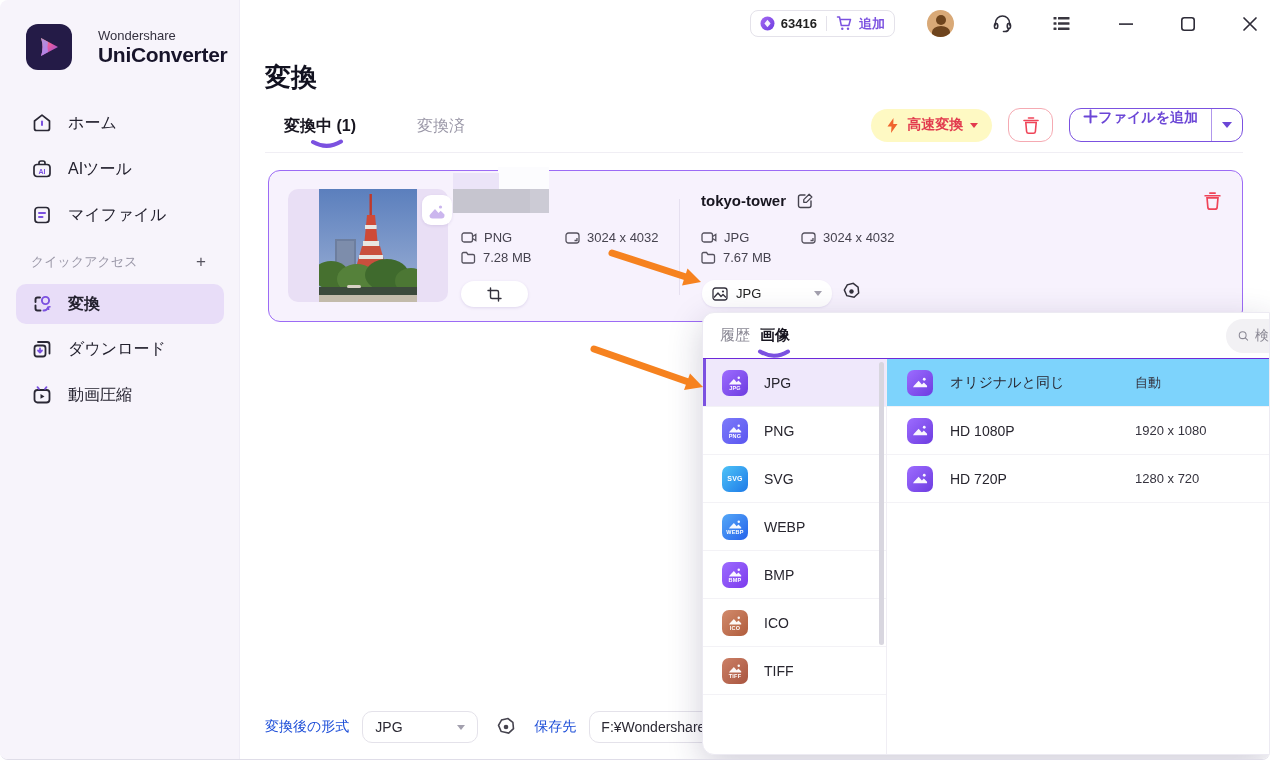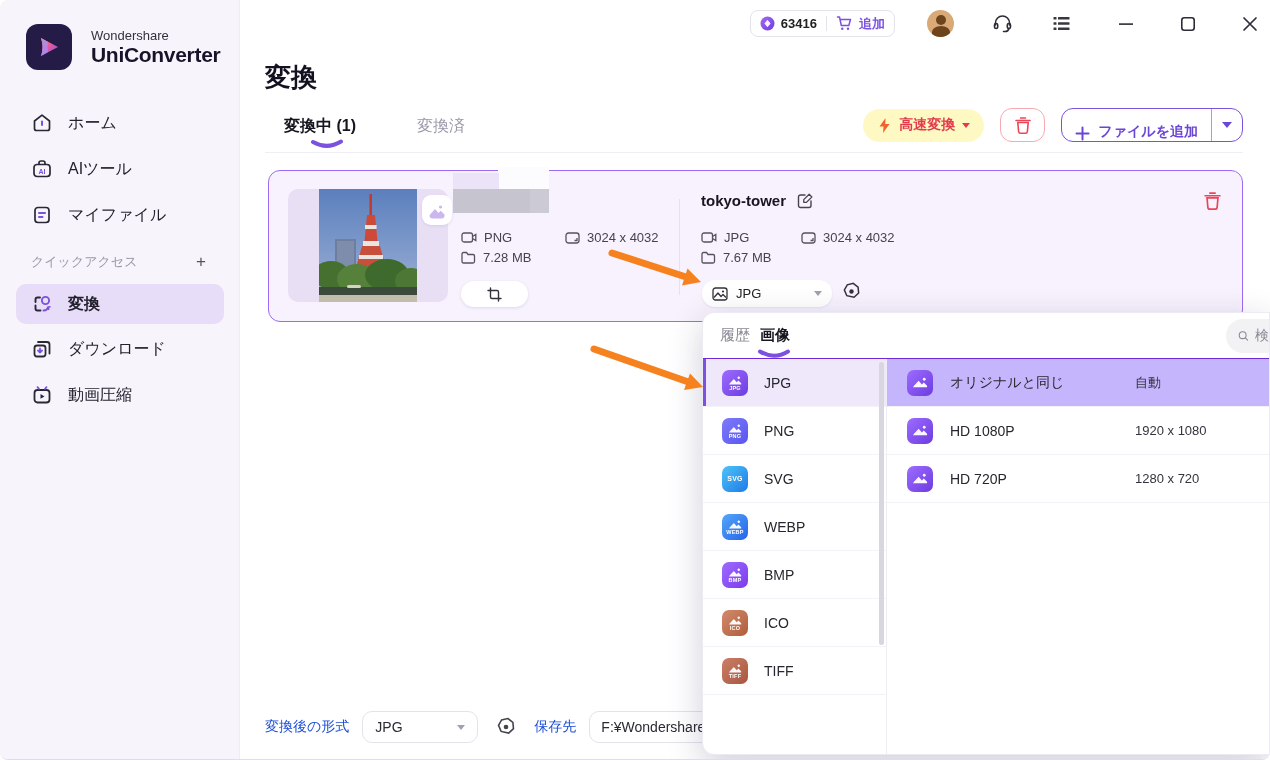--- a/index.html
+++ b/index.html
@@ -2,21 +2,21 @@
 <html><head>
 <meta charset="utf-8">
 <style>
   * { margin:0; padding:0; box-sizing:border-box; }
   html,body { width:1270px; height:760px; overflow:hidden; }
   body { font-family:"Liberation Sans","DejaVu Sans",sans-serif; background:#fff; position:relative; color:#1d1d28; }
   .window { position:absolute; inset:0; border-radius:8px; overflow:hidden; border-bottom:1px solid #dfdde8; }
 
   
   .sidebar { position:absolute; left:0; top:0; width:240px; height:760px; background:#f7f4fb; border-right:1px solid #efecf6; }
-  .logo { position:absolute; left:16px; top:24px; display:flex; align-items:center; gap:19px;padding-left:10px; }
+  .logo { position:absolute; left:16px; top:24px; display:flex; align-items:center; gap:26px;padding-left:10px; }
   .logo-icon { width:46px; height:46px; border-radius:12px; background:#241b47; display:flex; align-items:center; justify-content:center; }
   .brand-top { font-size:13px; color:#34313f; line-height:15px; }
   .brand-bottom { font-size:21px; font-weight:bold; color:#17142a; line-height:23px; letter-spacing:-0.3px; }
   .nav { position:absolute; top:100px; left:0; width:240px; }
   .nav-item { display:flex; align-items:center; gap:15px; height:46px; padding-left:31px; font-size:16px; color:#23212e; cursor:pointer; }
   .nav-item.active { background:#e8ddf8; border-radius:10px; margin:2px 16px; padding-left:15px; height:40px; font-weight:bold; }
   .quick-hdr { display:flex; align-items:center; justify-content:space-between; padding:14px 34px 10px 31px; }
   .quick-hdr .q-label { font-size:13px; color:#9b98a8; }
   .plus-glyph { font-size:17px; color:#56535f; cursor:pointer; }
   .nicon { width:22px; height:22px; flex:0 0 22px; }
@@ -41,21 +41,21 @@
   .tab.inactive { color:#9b98a8; }
   .tab-curve { position:absolute; left:26px; top:23px; }
   .hdr-divider { position:absolute; left:265px; right:27px; top:152px; height:1px; background:#f0eef4; }
 
   .toolbar { position:absolute; top:108px; right:27px; display:flex; align-items:center; gap:16px; }
   .fast-btn { display:flex; align-items:center; gap:7px; background:#fef9c3; border-radius:17px; height:33px; padding:0 14px; cursor:pointer; }
   .fast-label { font-size:14px; font-weight:bold; color:#e23b4e; }
   .caret { width:0; height:0; border-left:4.5px solid transparent; border-right:4.5px solid transparent; border-top:5.5px solid #e23b4e; }
   .trash-btn { width:45px; height:34px; border:1px solid #f5aab2; border-radius:12px; background:#fff; display:flex; align-items:center; justify-content:center; cursor:pointer; }
   .add-files-btn { display:flex; align-items:center; border:1.5px solid #7b51e0; border-radius:12px; height:34px; background:#fff; overflow:hidden; cursor:pointer; }
-  .add-files-main { display:flex; align-items:flex-end; gap:8px; padding:0 13px; height:100%; }
+  .add-files-main { display:flex; align-items:flex-start; padding:0 13px; height:100%; }
   .add-files-label { font-size:14px; font-weight:bold; color:#6b46d6; }
   .add-split { width:1px; height:100%; background:#7b51e0; opacity:.6; }
   .add-caret { padding:0 10px; display:flex; align-items:center; height:100%; }
   .caret-p { width:0; height:0; border-left:5px solid transparent; border-right:5px solid transparent; border-top:6px solid #6b46d6; }
 
   
   .card { position:absolute; left:268px; top:170px; width:975px; height:152px; background:#f7f2fd; border:1.5px solid #9c6bf5; border-radius:12px; }
   .thumb-wrap { position:absolute; left:19px; top:18px; width:160px; height:113px; background:#e9dff5; border-radius:10px; }
   .thumb-photo { position:absolute; left:31px; top:0; width:98px; height:113px; overflow:hidden; }
   .thumb-badge { position:absolute; right:-4px; top:6px; width:30px; height:30px; background:#fff; border-radius:9px; display:flex; align-items:center; justify-content:center; box-shadow:0 1px 3px rgba(90,60,150,.12); }
@@ -91,21 +91,21 @@
   .fmt-col { width:184px; border-right:1px solid #f0eef4; position:relative; }
   .fmt-row { height:48px; display:flex; align-items:center; gap:16px; padding-left:19px; border-bottom:1px solid #f3f2f6; cursor:pointer; position:relative; }
   .fmt-row.selected { background:#efe8fb; }
   .fmt-row.selected:before { content:""; position:absolute; left:0; top:0; bottom:0; width:3px; background:#7b51e0; }
   .fmt-label { font-size:14px; color:#28262f; }
   .fmt-icon { width:26px; height:26px; border-radius:7px; display:flex; flex-direction:column; align-items:center; justify-content:center; color:#fff; }
   .fmt-icon .fi-label { font-size:5.5px; font-weight:bold; line-height:5px; letter-spacing:.2px; }
   .scroll-thumb { position:absolute; right:2px; top:3px; width:5px; height:283px; border-radius:3px; background:#d8d6df; cursor:pointer; }
   .res-col { flex:1; }
   .res-row { height:48px; display:flex; align-items:center; gap:17px; padding-left:20px; border-bottom:1px solid #f3f2f6; cursor:pointer; }
-  .res-row.selected { background:#c4b5fd; }
+  .res-row.selected { background:#7dd3fc; }
   .res-icon { width:26px; height:26px; border-radius:7px; display:flex; align-items:center; justify-content:center; }
   .res-label { font-size:14px; color:#28262f; width:168px; }
   .res-value { font-size:13px; color:#35333e; }
 
   
   .bottom-bar { position:absolute; left:240px; right:0; top:694px; height:66px; background:#fff; display:flex; align-items:center; padding-left:25px; gap:13px; }
   .bb-label { font-size:14px; color:#1d4ed8; }
   .bb-select { width:116px; height:32px; border:1px solid #e4e2ea; border-radius:10px; background:#fff; display:flex; align-items:center; padding:0 12px; gap:8px; cursor:pointer; }
   .bb-select .bbv { flex:1; font-size:14px; color:#2b2933; }
   .bb-gear { display:flex; cursor:pointer; margin:0 4px; }

